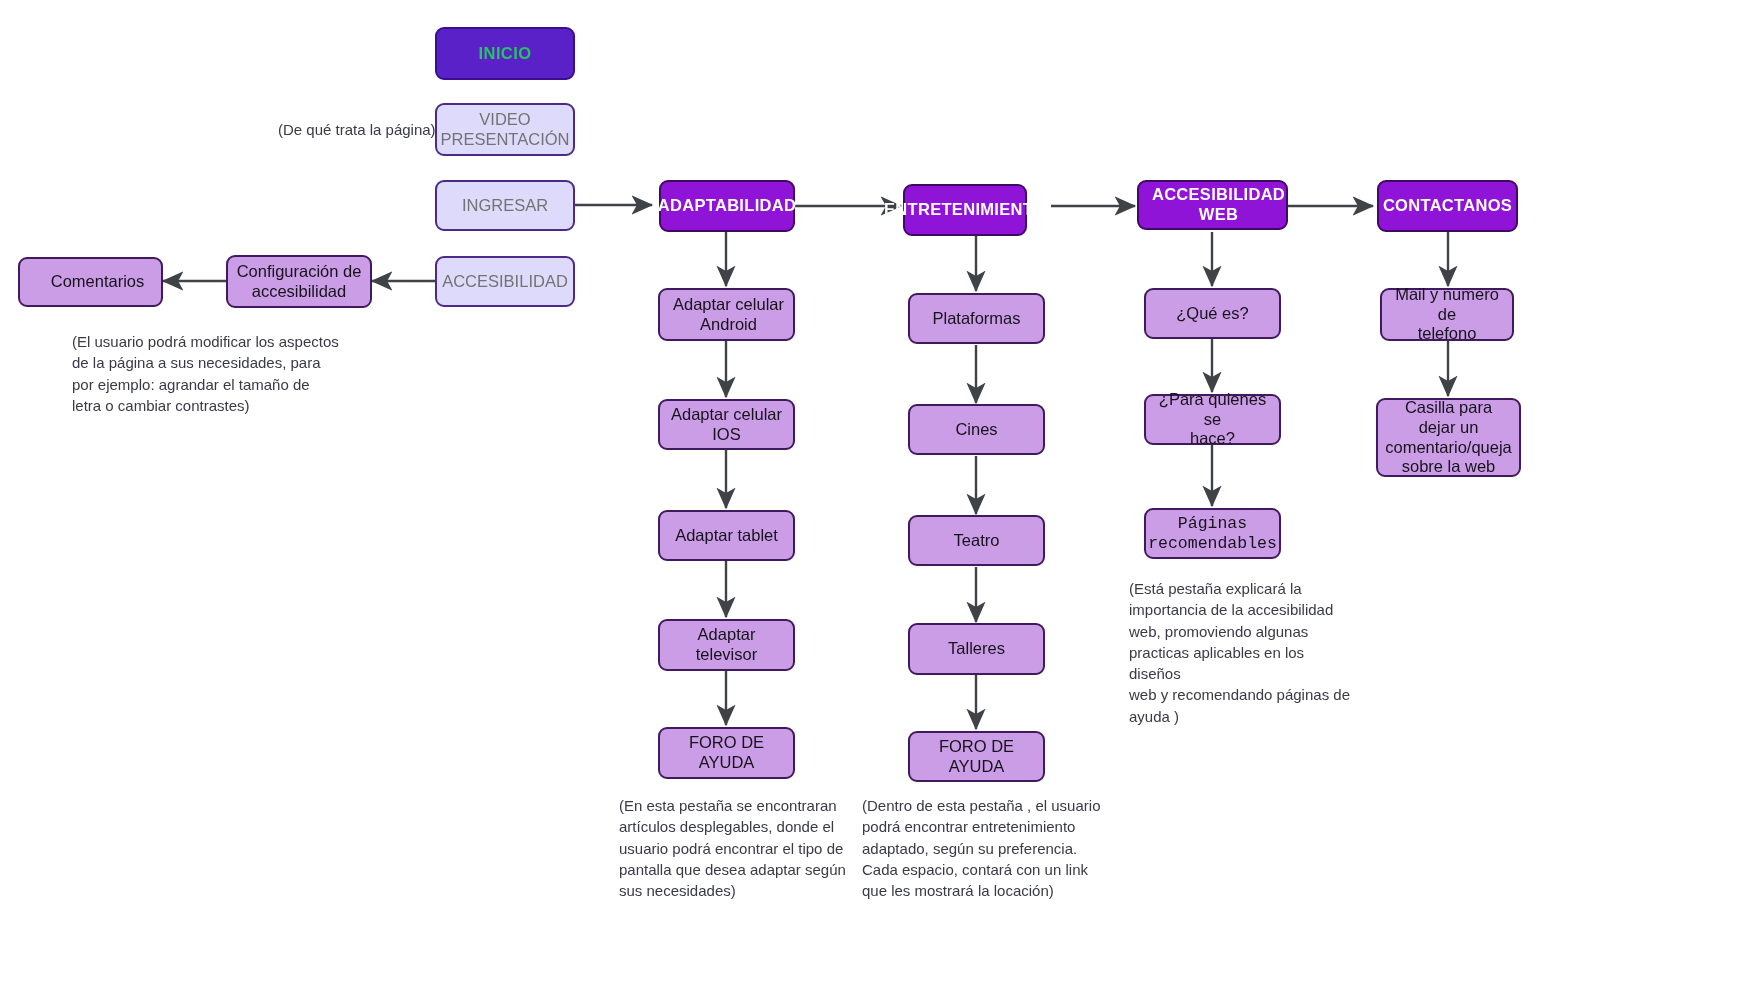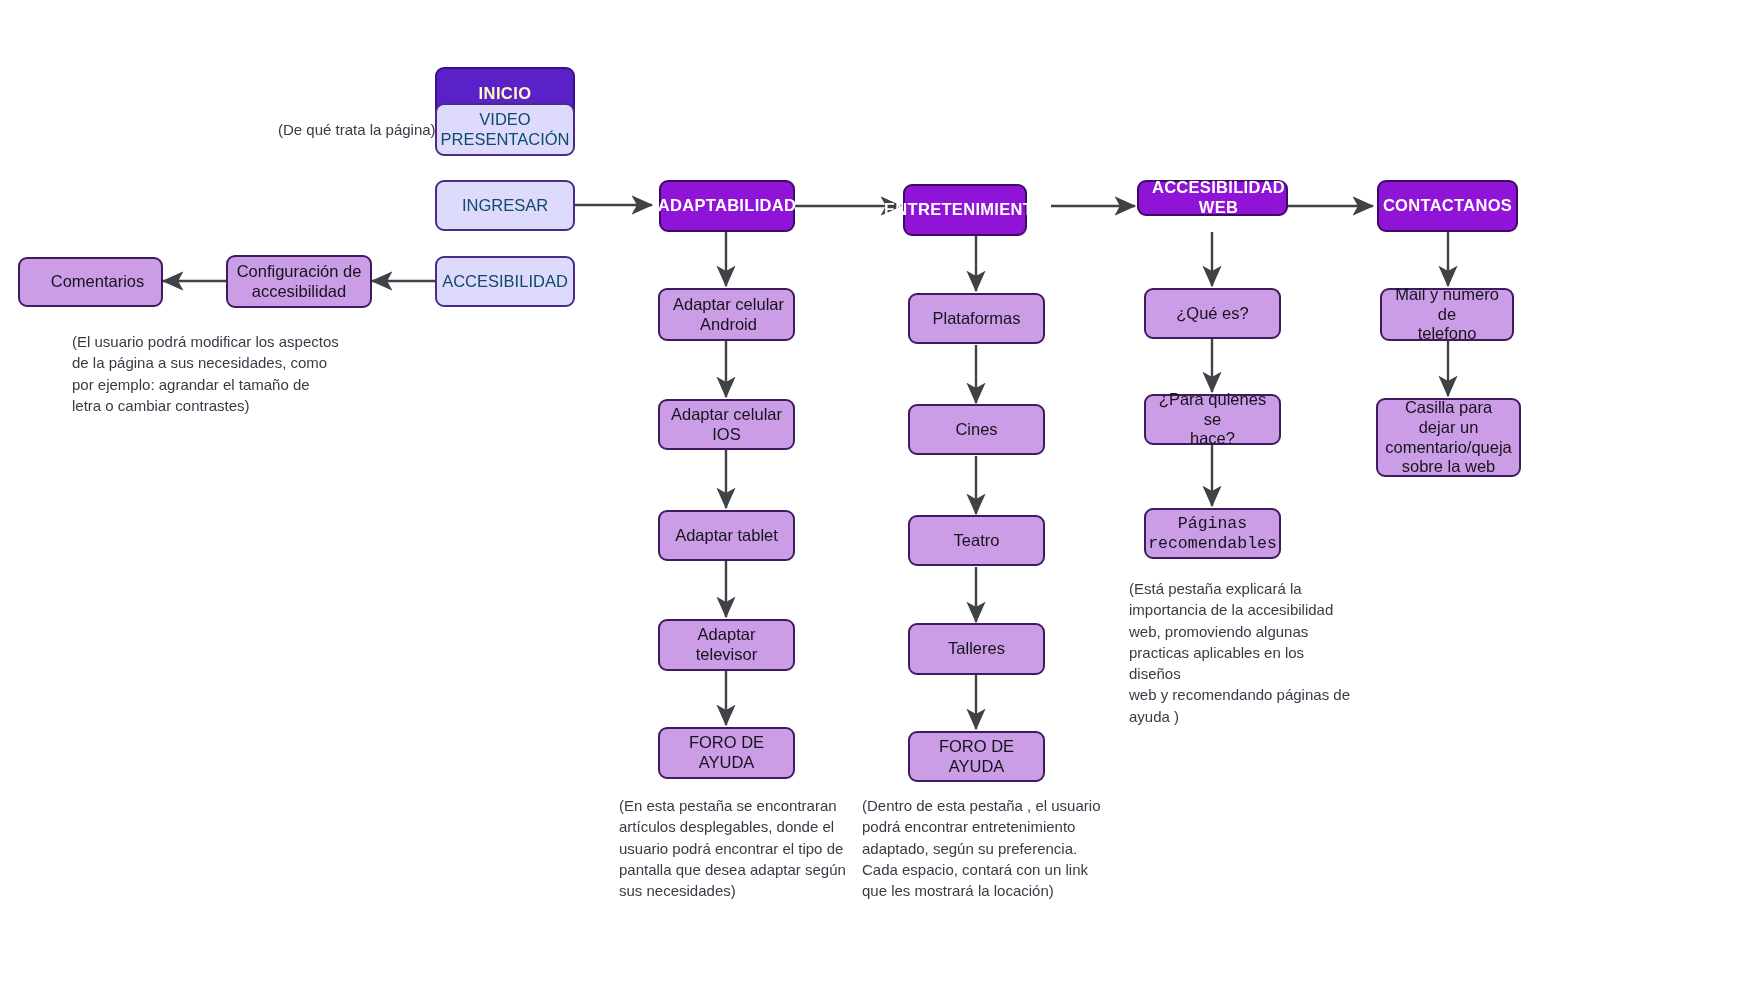--- a/index.html
+++ b/index.html
@@ -19,31 +19,30 @@
     display:flex;align-items:center;justify-content:center;
     text-align:center;
     border-radius:9px;
     line-height:1.2;
     padding:4px 8px;
   }
   
   .n-inicio{
     background:#5B21C9;
     border:2px solid #3a0f8f;
-    color:#fef9c3;
+    color:#22c55e;
     font-weight:bold;
     font-size:16.5px;
     letter-spacing:.4px;
-    margin-top:40px;
   }
   
   .n-light{
     background:#DEDAFB;
     border:2px solid #4b2a8a;
-    color:#0c4a6e;
+    color:#737373;
     font-size:16.5px;
   }
   
   .n-header{
     background:#9013D8;
     border:2px solid #3f0a63;
     color:#ffffff;
     font-weight:bold;
     font-size:16.5px;
     letter-spacing:.3px;
@@ -117,21 +116,21 @@
   <div class="node n-light" style="left: 435px; top: 180px; width: 140px; height: 51px; white-space: pre-line;">INGRESAR</div>
 
   <div class="node n-light" style="left: 435px; top: 256px; width: 140px; height: 51px; white-space: pre-line;">ACCESIBILIDAD</div>
 
   <div class="node n-mid" style="left: 226px; top: 255px; width: 146px; height: 53px; white-space: pre-line;">Configuración de
 accesibilidad</div>
 
   <div class="node n-mid" style="left: 18px; top: 257px; width: 145px; height: 50px; white-space: pre-line; padding-left: 22px;">Comentarios</div>
 
   <div class="note" style="left: 72px; top: 331px; width: 300px; white-space: pre-line;">(El usuario podrá modificar los aspectos
-de la página a sus necesidades, como
+de la página a sus necesidades, para
 por ejemplo: agrandar el tamaño de
 letra o cambiar contrastes)</div>
 
   <div class="node n-header" style="left: 659px; top: 180px; width: 136px; height: 52px; white-space: pre-line;">ADAPTABILIDAD</div>
 
   <div class="node n-mid" style="left: 658px; top: 288px; width: 137px; height: 53px; white-space: pre-line; padding-left: 12px;">Adaptar celular
 Android</div>
 
   <div class="node n-mid" style="left: 658px; top: 399px; width: 137px; height: 51px; white-space: pre-line;">Adaptar celular IOS</div>
 
@@ -158,21 +157,21 @@
   <div class="node n-mid" style="left: 908px; top: 623px; width: 137px; height: 52px; white-space: pre-line;">Talleres</div>
 
   <div class="node n-mid" style="left: 908px; top: 731px; width: 137px; height: 51px; white-space: pre-line;">FORO DE AYUDA</div>
 
   <div class="note" style="left: 862px; top: 795px; width: 245px; white-space: pre-line;">(Dentro de esta pestaña , el usuario
 podrá encontrar entretenimiento
 adaptado, según su preferencia.
 Cada espacio, contará con un link
 que les mostrará la locación)</div>
 
-  <div class="node n-header" style="left: 1137px; top: 180px; width: 151px; height: 36px; white-space: pre-line; padding-left: 20px;">ACCESIBILIDAD WEB</div>
+  <div class="node n-header" style="left: 1137px; top: 180px; width: 151px; height: 50px; white-space: pre-line; padding-left: 20px;">ACCESIBILIDAD WEB</div>
 
   <div class="node n-mid" style="left: 1144px; top: 288px; width: 137px; height: 51px; white-space: pre-line;">¿Qué es?</div>
 
   <div class="node n-mid" style="left: 1144px; top: 394px; width: 137px; height: 51px; white-space: pre-line;">¿Para quienes se
 hace?</div>
 
   <div class="node n-mid" style="left: 1144px; top: 508px; width: 137px; height: 51px; white-space: pre-line; font-family: Liberation Mono, monospace;">Páginas
 recomendables</div>
 
   <div class="note" style="left: 1129px; top: 578px; width: 230px; white-space: pre-line;">(Está pestaña explicará la

